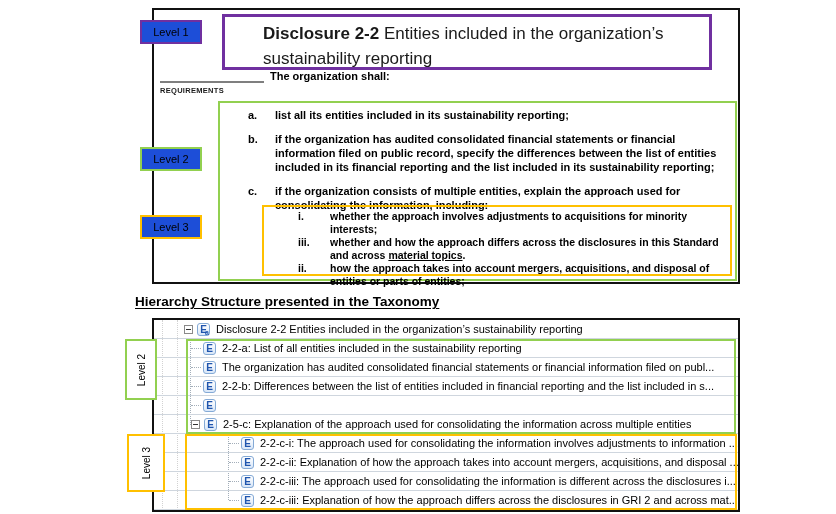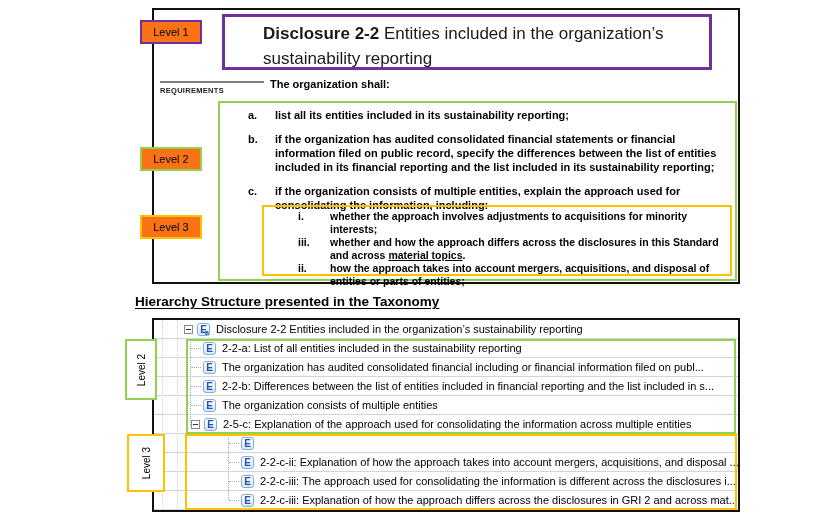--- a/index.html
+++ b/index.html
@@ -10,40 +10,40 @@
   
   .doc-panel { position:absolute; left:152px; top:8px; width:588px; height:276px;
                border:2px solid #111; background:#fff; }
   .title-box { position:absolute; left:68px; top:4px; width:490px; height:56px;
                border:3px solid #7030A0; padding:4px 6px 0 38px;
                font-size:17px; line-height:25px; color:#1a1a1a; }
   .title-box .t-bold { font-weight:bold;margin-top:15px; }
   .req-rule  { position:absolute; left:6px; top:71px; width:104px; height:2px; background:#7f7f7f; }
   .req-label { position:absolute; left:6px; top:76px; font-size:7.5px; font-weight:bold;
                letter-spacing:.3px; color:#1a1a1a; }
-  .intro     { position:absolute; left:116px; top:68px; font-size:11px; font-weight:bold; }
+  .intro     { position:absolute; left:116px; top:60px; font-size:11px; font-weight:bold; }
 
   .green-box { position:absolute; left:64px; top:91px; width:519px; height:180px;
                border:2px solid #92D050; }
   .req-list  { padding-top:5px; }
   .req-item  { display:flex; margin-left:28px; font-size:11px; font-weight:bold; line-height:14px; }
   .req-item .marker { width:27px; flex:0 0 27px; }
   .req-item .itext  { width:455px; }
   .req-item + .req-item { margin-top:10px; }
 
   .yellow-box { position:absolute; left:42px; top:102px; width:470px; height:71px;
                 border:2px solid #FFC000; }
   .sub-list  { padding-top:3px; }
   .sub-item  { display:flex; margin-left:34px; font-size:10.5px; font-weight:bold; line-height:13px; }
   .sub-item .marker { width:32px; flex:0 0 32px; }
   .sub-item .itext  { width:396px; }
   .ul { text-decoration:underline; }
 
   
-  .lvl-label { position:absolute; width:62px; height:24px; background:#f97316; z-index:6;
+  .lvl-label { position:absolute; width:62px; height:24px; background:#1d4ed8; z-index:6;
                display:flex; align-items:center; justify-content:center; font-size:11px; }
   .l1 { left:140px; top:20px;  border:2px solid #7030A0; }
   .l2 { left:140px; top:147px; border:2px solid #92D050; }
   .l3 { left:140px; top:215px; border:2px solid #FFC000; }
 
   
   .hier-heading { position:absolute; left:123px; top:294px; font-size:13.5px; font-weight:bold;
                   text-decoration:underline; text-underline-offset:2px;margin-left:12px; }
 
   
@@ -160,40 +160,40 @@
       <span class="ttext">Disclosure 2-2 Entities included in the organization’s sustainability reporting</span>
     </div>
     <div class="trow lvl2 no-expand">
       <span class="dash"></span>
       <span class="eicon"><span>E</span></span>
       <span class="ttext">2-2-a: List of all entities included in the sustainability reporting</span>
     </div>
     <div class="trow lvl2 no-expand">
       <span class="dash"></span>
       <span class="eicon"><span>E</span></span>
-      <span class="ttext">The organization has audited consolidated financial including or financial information filed on publ...</span>
+      <span class="ttext">The organization has audited consolidated financial statements or financial information filed on publ...</span>
     </div>
     <div class="trow lvl2 no-expand">
       <span class="dash"></span>
       <span class="eicon"><span>E</span></span>
       <span class="ttext">2-2-b: Differences between the list of entities included in financial reporting and the list included in s...</span>
     </div>
     <div class="trow lvl2 no-expand">
       <span class="dash"></span>
       <span class="eicon"><span>E</span></span>
-      <span class="ttext">The organization consists of multiple entities</span>
     </div>
     <div class="trow lvl2">
       <span class="minus"></span>
       <span class="eicon"><span>E</span></span>
       <span class="ttext">2-5-c: Explanation of the approach used for consolidating the information across multiple entities</span>
     </div>
     <div class="trow lvl3">
       <span class="dash"></span>
       <span class="eicon"><span>E</span></span>
+      <span class="ttext">2-2-c-i: The approach used for consolidating the information involves adjustments to information ...</span>
     </div>
     <div class="trow lvl3">
       <span class="dash"></span>
       <span class="eicon"><span>E</span></span>
       <span class="ttext">2-2-c-ii: Explanation of how the approach takes into account mergers, acquisitions, and disposal ...</span>
     </div>
     <div class="trow lvl3">
       <span class="dash"></span>
       <span class="eicon"><span>E</span></span>
       <span class="ttext">2-2-c-iii: The approach used for consolidating the information is different across the disclosures i...</span>

